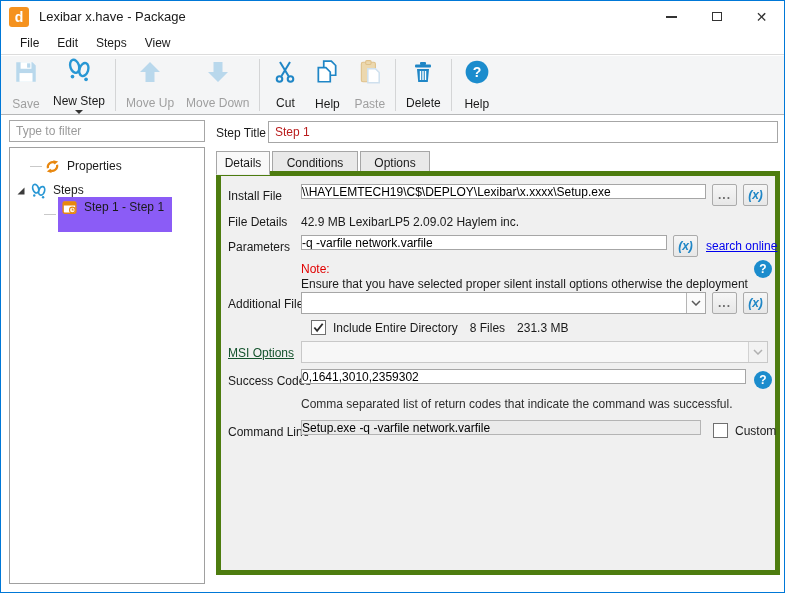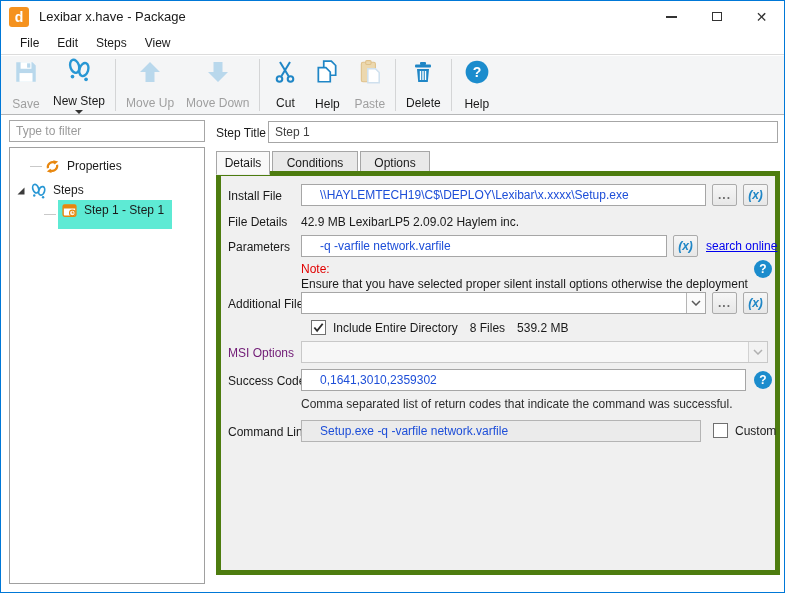--- a/index.html
+++ b/index.html
@@ -41,41 +41,41 @@
   #filter-input { position:absolute; left:8px; top:119px; width:196px; height:22px;
     border:1px solid #a6a6a6; padding:2px 6px; font:inherit; color:#1a1a1a; background:#fff; }
   #filter-input::placeholder { color:#9b9b9b; }
   #tree-box { position:absolute; left:8px; top:146px; width:196px; height:437px;
     background:#ffffff; border:1px solid #a0a0a0; padding-top:6px; overflow:hidden; }
   .tree-row { display:flex; align-items:center; height:24px; position:relative; }
   .tree-dash { width:12px; height:0; border-top:1px solid #c9c9c9; margin-right:2px; }
   .tree-icon { width:17px; height:17px; margin-right:6px; flex:0 0 auto; }
   .tree-label { white-space:nowrap; }
   .tree-expander { width:10px; height:10px; margin:0 4px 0 0; }
-  .tree-sel { display:flex; align-items:center; background:#5eead4; padding:2px 8px 10px 3px;justify-content:flex-end; }
+  .tree-sel { display:flex; align-items:center; background:#8b5cf6; padding:2px 8px 16px 3px;justify-content:flex-end; }
 
   
   #step-title-label { position:absolute; left:215px; top:125px; }
   #step-title-input { position:absolute; left:267px; top:120px; width:510px; height:22px;
-    border:1px solid #a6a6a6; padding:2px 6px; font:inherit; background:#fff; color:#404040; }
+    border:1px solid #a6a6a6; padding:2px 6px; font:inherit; background:#fff; color:#b91c1c; }
 
   
   .tab { position:absolute; top:150px; height:23px; display:flex; align-items:center; justify-content:center;
     border:1px solid #a6a6a6; padding:0 12px; z-index:1; background:#e9e9e9; }
   #tab-details   { left:215px; width:54px; background:#f9f9f9; border-bottom:1px solid #f0f0f0; height:24px; z-index:3; }
   #tab-conditions{ left:271px; width:86px; }
   #tab-options   { left:359px; width:70px; }
 
   
   #panel { position:absolute; left:215px; top:170px; width:564px; height:404px;
     background:#f0f0f0; border:5px solid #4d7c0f; z-index:2; }
   .f-label { position:absolute; left:7px; color:#1a1a1a; white-space:nowrap; }
-  .f-label.disabled { color:#701a75; }
-  .f-input { position:absolute; height:22px; border:1px solid #a6a6a6; background:#fff;
-    padding:2px 18px; font:inherit; color:#1d4ed8; }
+  .f-label.disabled { color:#14532d;text-decoration:underline; }
+  .f-input { position:absolute; height:15px; border:1px solid #a6a6a6; background:#fff;
+    padding:2px 0; font:inherit; color:#000000; }
   .f-input.readonly { background:#ebebeb; border-color:#b4b4b4; }
   .mini-btn { position:absolute; width:25px; height:22px; border:1px solid #ababab; border-radius:2px;
     background:linear-gradient(#f6f6f6,#e7e7e7); display:flex; align-items:center; justify-content:center;
     color:#6a6a6a; font-weight:bold; letter-spacing:1px; }
   .mini-btn.clear { color:#1f86c6; font-style:italic; font-weight:bold; letter-spacing:0; }
   .combo { position:absolute; height:22px; border:1px solid #a6a6a6; background:#fff; }
   .combo .combo-input { position:absolute; left:0; top:0; width:calc(100% - 19px); height:100%;
     border:none; padding:2px 6px; font:inherit; background:transparent; }
   .combo .combo-arrow { position:absolute; right:0; top:0; width:19px; height:100%;
     border-left:1px solid #b5b5b5; background:#fbfbfb; display:flex; align-items:center; justify-content:center; }
@@ -322,21 +322,21 @@
 
     <div class="checkbox-row" style="left:90px; top:144px;">
       <span class="cbx">
         <svg width="13" height="13" viewBox="0 0 14 14">
             <polyline points="2.5,7 5.5,10.5 11.5,3" fill="none" stroke="#2d2d2d" stroke-width="2"></polyline>
           </svg>
       </span>
       <span class="cbx-label-group">
         <span>Include Entire Directory</span>
         <span>8 Files</span>
-        <span>539.2 MB</span>
+        <span>231.3 MB</span>
       </span>
     </div>
 
     <div class="f-label disabled" style="top:170px;">MSI Options</div>
     <div class="combo disabled" style="left:80px; top:165px; width:467px;">
       <input class="combo-input" disabled="" value="" style="">
       <span class="combo-arrow">
         <svg width="10" height="6" viewBox="0 0 10 6">
             <polyline points="1,1 5,5 9,1" fill="none" stroke="#b0b0b0" stroke-width="1.5"></polyline>
           </svg>

